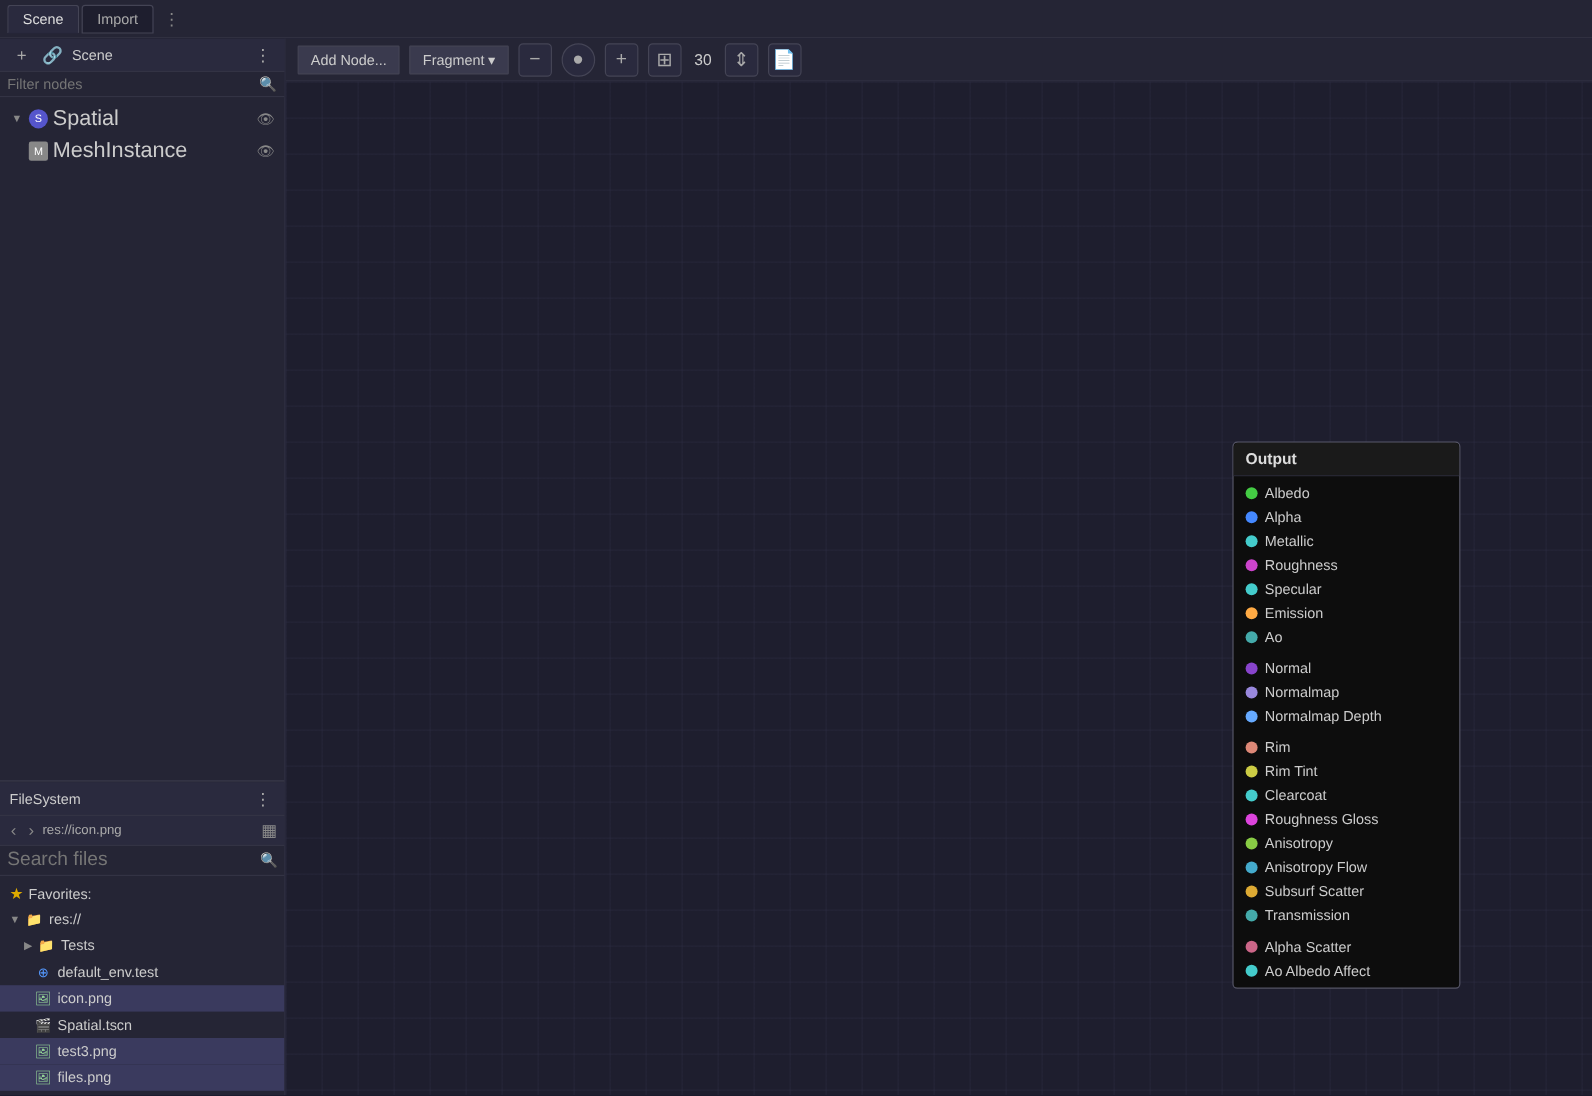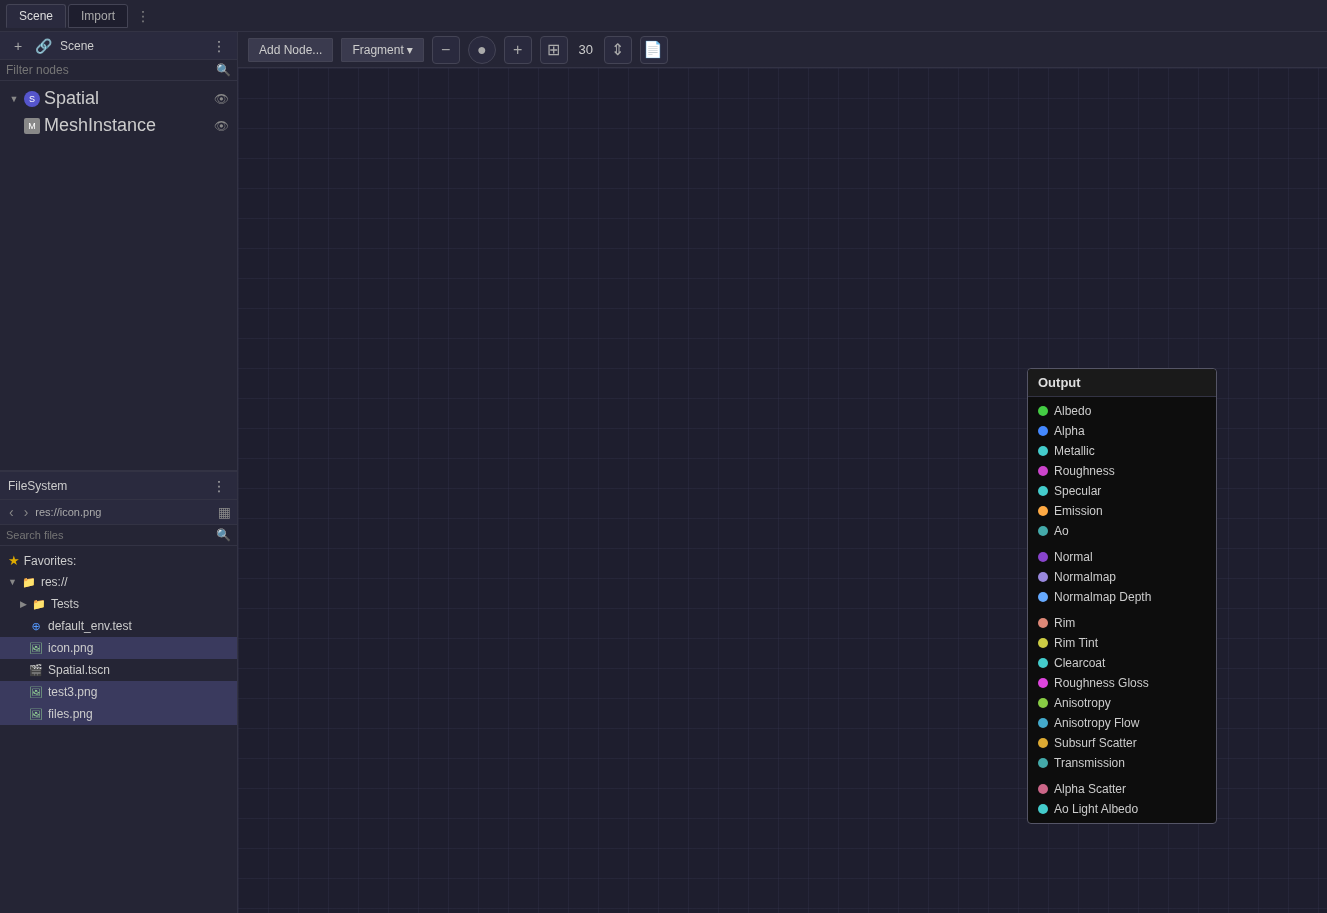--- a/index.html
+++ b/index.html
@@ -162,21 +162,21 @@
       font-size: 18px;
       color: #cccccc;
     }
     .tree-item .visibility-icon {
       color: #888;
       font-size: 12px;
     }
 
     
     .filesystem-panel {
-      height: 442px;
+      height: 262px;
       display: flex;
       flex-direction: column;
       border-top: 1px solid #333344;
     }
     .fs-path-bar {
       display: flex;
       align-items: center;
       padding: 3px 6px;
       gap: 4px;
       border-bottom: 1px solid #333344;
@@ -205,21 +205,21 @@
       padding: 3px 6px;
       gap: 4px;
       border-bottom: 1px solid #333344;
     }
     .fs-search-input {
       flex: 1;
       background: transparent;
       border: none;
       outline: none;
       color: #aaa;
-      font-size: 11px;
+      font-size: 16px;
     }
 
     .fs-tree {
       flex: 1;
       overflow-y: auto;
       padding: 4px 0;
     }
     .fs-item {
       display: flex;
       align-items: center;
@@ -596,20 +596,20 @@
               <div class="dot dot-teal"></div>
               <span>Transmission</span>
             </div>
             <div class="output-spacer"></div>
             <div class="output-row">
               <div class="dot dot-rose"></div>
               <span>Alpha Scatter</span>
             </div>
             <div class="output-row">
               <div class="dot dot-cyan"></div>
-              <span>Ao Light Albedo</span>
+              <span>Ao Albedo Affect</span>
             </div>
           </div>
       </div>
 
     </div>
   </div>
 </div>
 
 </body></html>

